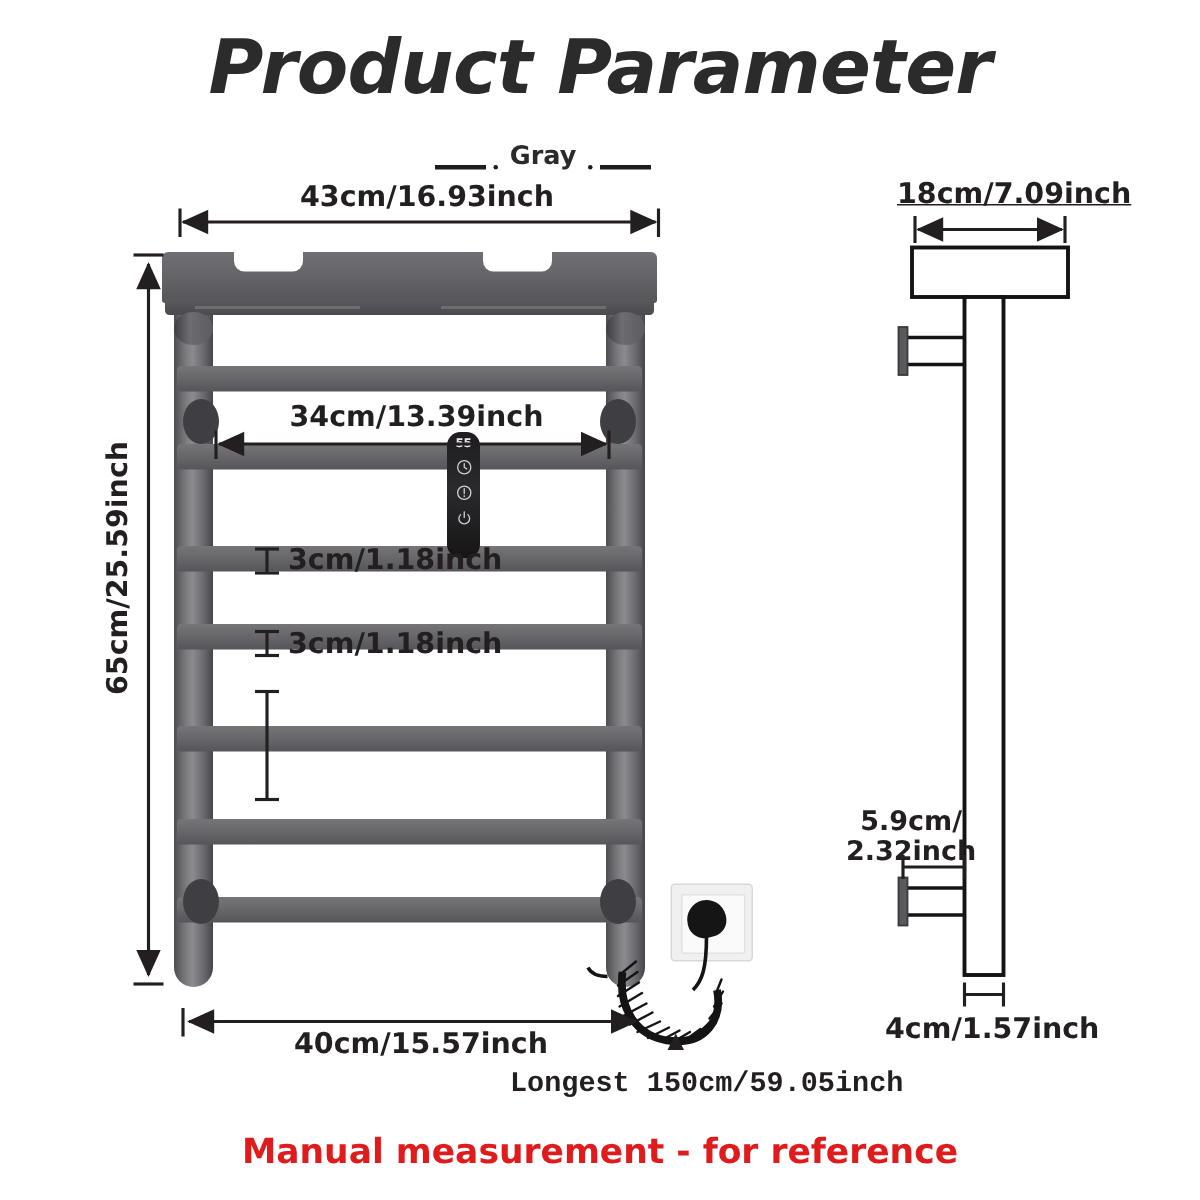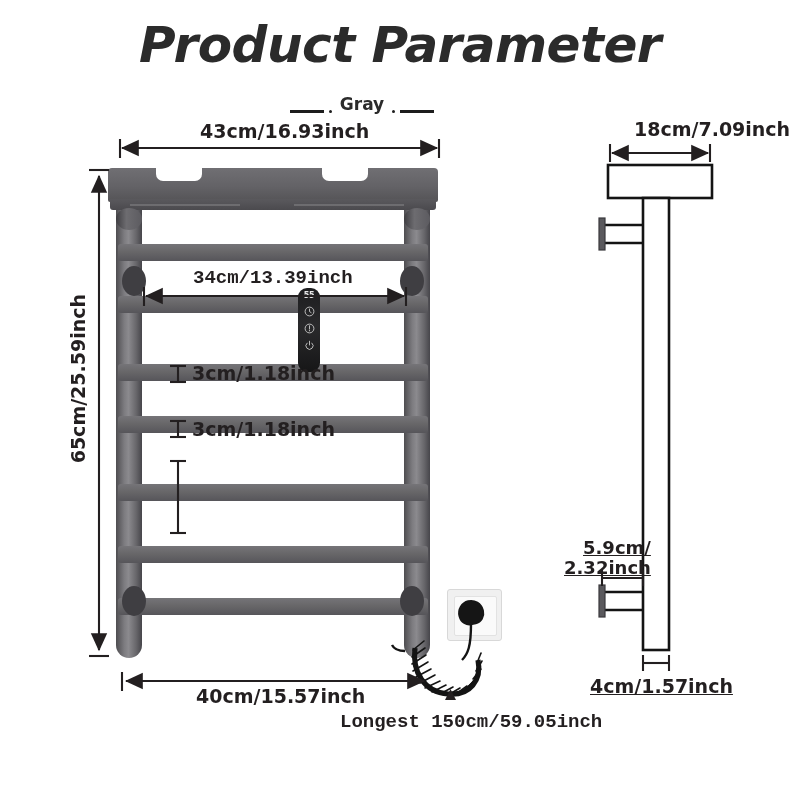--- a/index.html
+++ b/index.html
@@ -404,36 +404,37 @@
       <line x1="643" y1="570" x2="643" y2="586"></line>
 
       <line x1="643" y1="663" x2="669" y2="663"></line>
       <line x1="643" y1="655" x2="643" y2="671"></line>
       <line x1="669" y1="655" x2="669" y2="671"></line>
     </g>
   </svg>
 
   <div class="dimlabel" style="left:200px; top:121px;">43cm/16.93inch</div>
 
-  <div class="dimlabel" style="left:193px; top:268px;font-family:Liberation Mono, monospace;">34cm/13.39inch</div>
+  <div class="dimlabel" style="left:193px; top:268px;">34cm/13.39inch</div>
 
   <div class="dimlabel rot" style="left:-6px; top:368px; width:170px; text-align:center;">65cm/25.59inch</div>
 
   <div class="dimlabel" style="left:192px; top:363px;">3cm/1.18inch</div>
 
   <div class="dimlabel" style="left:192px; top:419px;">3cm/1.18inch</div>
 
 
   <div class="dimlabel" style="left:196px; top:686px;text-align:right;">40cm/15.57inch</div>
 
   <div class="dimlabel" style="left:340px; top:712px;font-family:Liberation Mono, monospace;">Longest 150cm/59.05inch</div>
 
-  <div class="dimlabel" style="left:634px; top:119px;">18cm/7.09inch</div>
-
-  <div class="dimlabel small" style="left:564px; top:538px; text-align:right;text-decoration:underline;">
+  <div class="dimlabel" style="left:598px; top:119px;text-decoration:underline;">18cm/7.09inch</div>
+
+  <div class="dimlabel small" style="left:564px; top:538px; text-align:center;">
     <div>5.9cm/</div>
     <div>2.32inch</div>
   </div>
 
-  <div class="dimlabel" style="left:590px; top:676px;text-decoration:underline;">4cm/1.57inch</div>
-
+  <div class="dimlabel" style="left:590px; top:676px;">4cm/1.57inch</div>
+
+  <div class="footer-note">Manual measurement - for reference</div>
 
 </div>
 
 </body></html>

